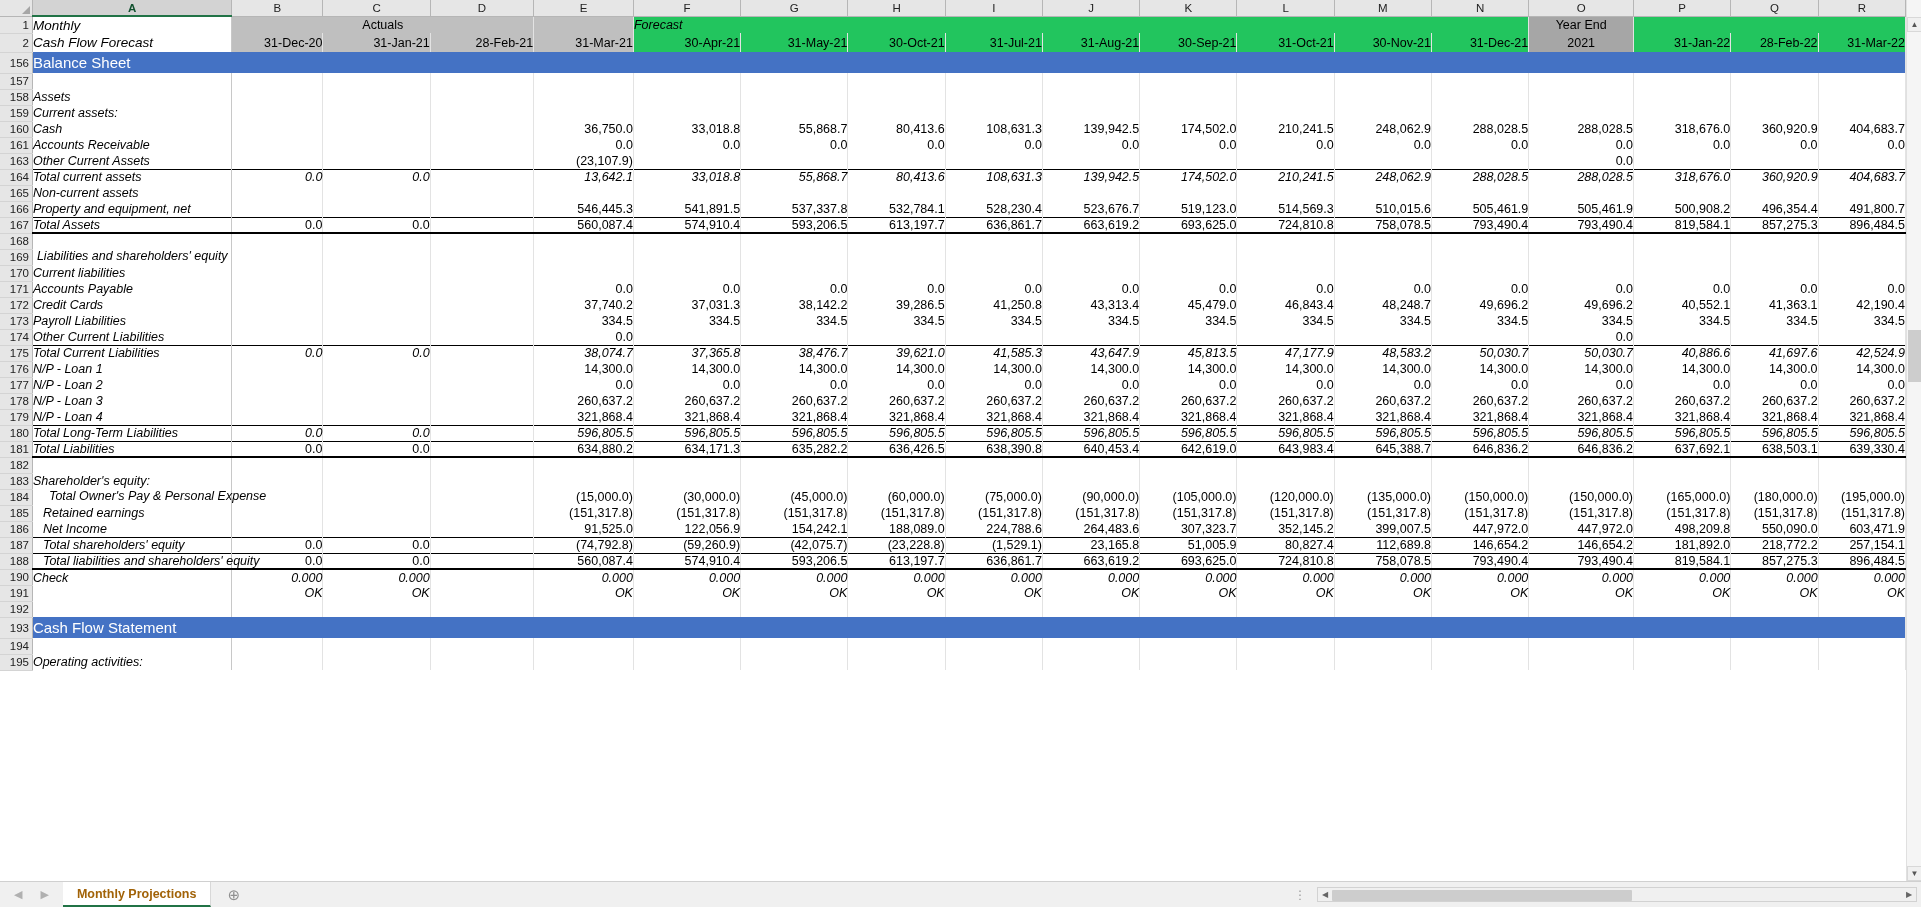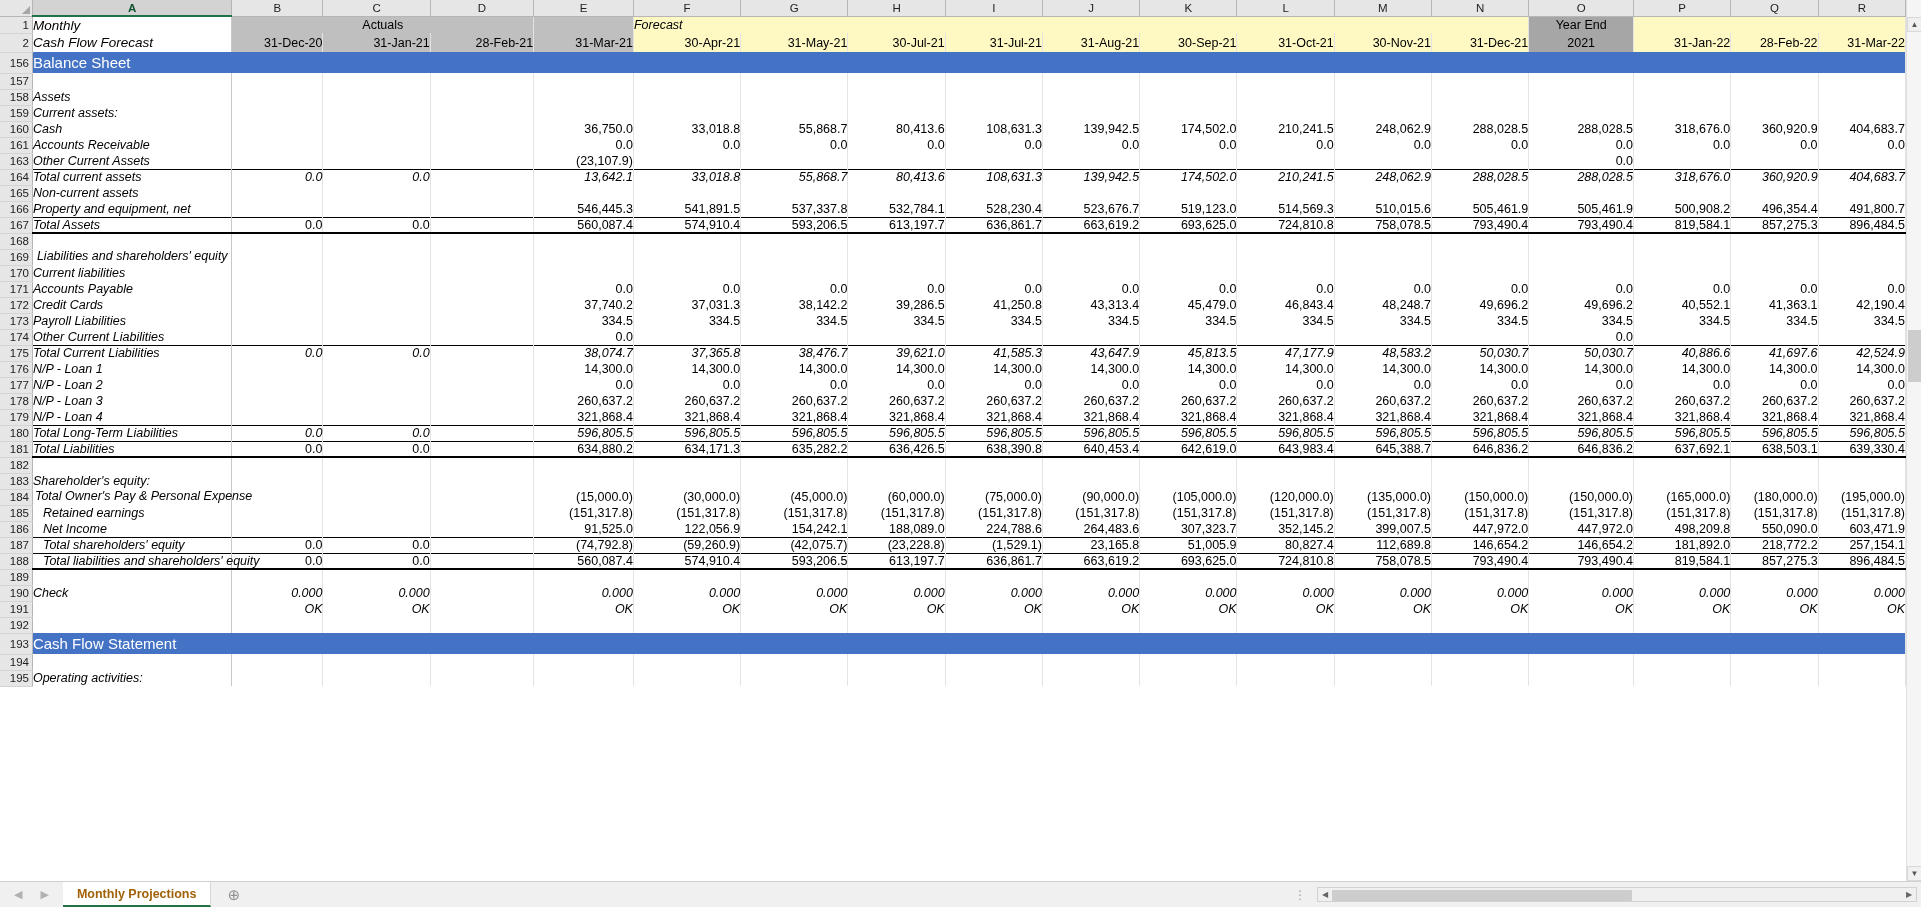--- a/index.html
+++ b/index.html
@@ -75,21 +75,21 @@
   td.colA { border-right: 1px solid #c8c8c8; }
 
   
   .b   { font-weight: bold; }
   .i   { font-style: italic; }
   .blue { color: #4472a8; }
   .green { color: #21a366; }
 
   
   .hdr-gray  { background: #bfbfbf; color:#3f5f8f; font-weight:bold; }
-  .hdr-blue  { background: #fef9c3; color:#ffffff; font-weight:bold; }
+  .hdr-blue  { background: #22c55e; color:#ffffff; font-weight:bold; }
   .hdr-ye    { background: #a6a6a6; color:#000000; font-weight:bold; }
 
   
   .banner {
     background:#4472c4; color:#fff; font-weight:bold; font-size:15px;
     padding-left:4px; height:20px; border-right:1px solid #4472c4;
   }
 
   
   .bt     { border-top: 1px solid #000; }
@@ -210,21 +210,21 @@
 
       <tr style="height:19px">
         <td class="rowhdr">2</td>
         <td class="c lbl colA b" style="font-size:13.5px">Cash Flow Forecast</td>
         <td class="c hdr-gray num">31-Dec-20</td>
         <td class="c hdr-gray num">31-Jan-21</td>
         <td class="c hdr-gray num">28-Feb-21</td>
         <td class="c hdr-gray num">31-Mar-21</td>
         <td class="c hdr-blue num">30-Apr-21</td>
         <td class="c hdr-blue num">31-May-21</td>
-        <td class="c hdr-blue num">30-Jul-21</td>
+        <td class="c hdr-blue num">30-Oct-21</td>
         <td class="c hdr-blue num">31-Jul-21</td>
         <td class="c hdr-blue num">31-Aug-21</td>
         <td class="c hdr-blue num">30-Sep-21</td>
         <td class="c hdr-blue num">31-Oct-21</td>
         <td class="c hdr-blue num">30-Nov-21</td>
         <td class="c hdr-blue num">31-Dec-21</td>
         <td class="c hdr-ye ctr">2021</td>
         <td class="c hdr-blue num">31-Jan-22</td>
         <td class="c hdr-blue num">28-Feb-22</td>
         <td class="c hdr-blue num">31-Mar-22</td>
@@ -807,21 +807,21 @@
         <td class="c"></td>
             <td class="c"></td>
         <td class="c"></td>
             <td class="c"></td>
         <td class="c"></td>
       </tr>
 
       <tr style="height:16px">
         <td class="rowhdr">184</td>
         <td class="c lbl colA spill" style="padding-left:10px">
-          <span style="left:2px">Total Owner's Pay &amp; Personal Expense</span>
+          <span style="left:16px">Total Owner's Pay &amp; Personal Expense</span>
         </td>
         <td class="c num"></td>
         <td class="c num"></td>
         <td class="c num"></td>
         <td class="c num blue">(15,000.0)</td>
         <td class="c num">(30,000.0)</td>
         <td class="c num">(45,000.0)</td>
         <td class="c num">(60,000.0)</td>
         <td class="c num">(75,000.0)</td>
         <td class="c num">(90,000.0)</td>
@@ -918,41 +918,20 @@
         <td class="c num b bt bbthick">693,625.0</td>
         <td class="c num b bt bbthick">724,810.8</td>
         <td class="c num b bt bbthick">758,078.5</td>
         <td class="c num b bt bbthick">793,490.4</td>
         <td class="c num b bt bbthick">793,490.4</td>
         <td class="c num b bt bbthick">819,584.1</td>
         <td class="c num b bt bbthick">857,275.3</td>
         <td class="c num b bt bbthick">896,484.5</td>
       </tr>
 
-      <tr style="height:16px">
-        <td class="rowhdr">189</td>
-        <td class="c lbl colA"></td>
-        <td class="c"></td>
-            <td class="c"></td>
-        <td class="c"></td>
-            <td class="c"></td>
-        <td class="c"></td>
-            <td class="c"></td>
-        <td class="c"></td>
-            <td class="c"></td>
-        <td class="c"></td>
-            <td class="c"></td>
-        <td class="c"></td>
-            <td class="c"></td>
-        <td class="c"></td>
-            <td class="c"></td>
-        <td class="c"></td>
-            <td class="c"></td>
-        <td class="c"></td>
-      </tr>
 
       <tr style="height:16px">
         <td class="rowhdr">190</td>
         <td class="c lbl colA">Check</td>
         <td class="c num i">0.000</td>
         <td class="c num i">0.000</td>
         <td class="c num i"></td>
         <td class="c num i">0.000</td>
         <td class="c num i">0.000</td>
         <td class="c num i">0.000</td>

